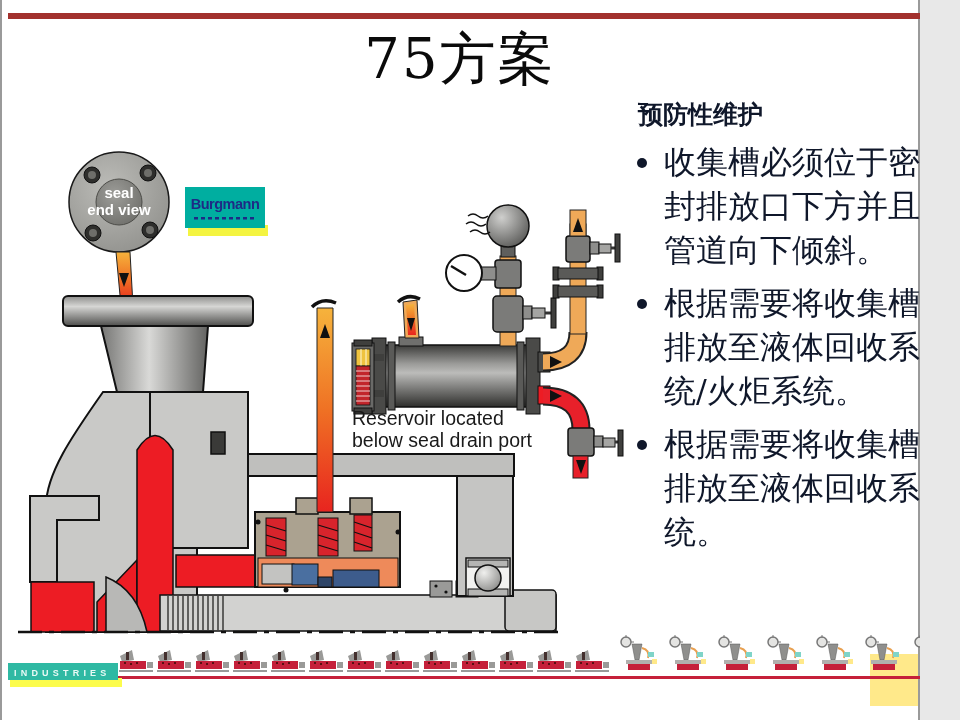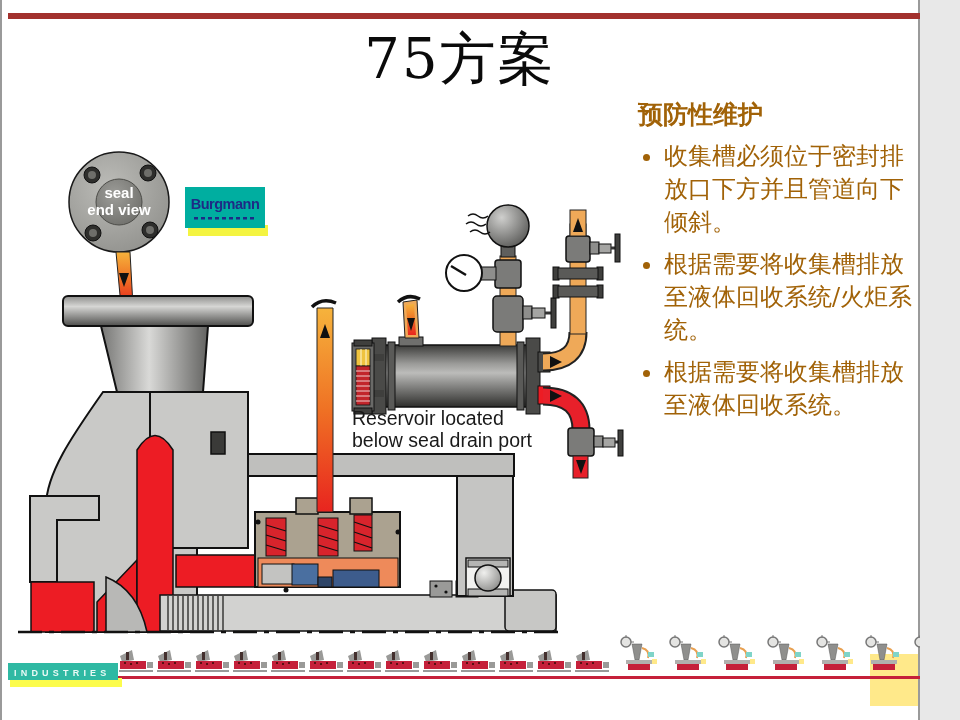--- a/index.html
+++ b/index.html
@@ -4,25 +4,25 @@
 <style>
   html,body{margin:0;padding:0;background:#e8e8e8;}
   .slide{position:relative;width:920px;height:720px;background:#ffffff;overflow:hidden;
          font-family:"Liberation Sans",sans-serif;}
   .edge{position:absolute;top:0;width:2px;height:720px;background:#9a9a9a;}
   .edge.left{left:0;} .edge.right{right:0;}
   .top-rule{position:absolute;left:8px;top:13px;width:944px;height:6px;background:#A2312D;}
   .slide-title{position:absolute;left:0;right:0;top:22px;text-align:center;
     font-family:"DejaVu Serif","Liberation Serif",serif;font-size:56px;font-weight:500;
     color:#0a0a0a;letter-spacing:2px;}
-  .notes{position:absolute;left:638px;top:100px;width:318px;color:#a16207;
+  .notes{position:absolute;left:638px;top:100px;width:318px;color:#0f172a;
     font-family:"DejaVu Serif","Liberation Serif",serif;}
   .notes h2{margin:0;font-size:25px;font-weight:bold;line-height:1.2;}
   .notes ul{margin:10px 0 0 0;padding-left:26px;list-style:disc outside;}
-  .notes li{font-size:24px;line-height:1.375;margin-bottom:9px;width:256px;}
+  .notes li{font-size:32px;line-height:1.375;margin-bottom:9px;width:256px;}
   svg text{font-family:"Liberation Sans",sans-serif;}
   .diagram{position:absolute;left:0;top:140px;}
   .footerstrip{position:absolute;left:0;top:630px;}
 </style>
 </head>
 <body>
 
 <div class="slide">
   <div class="edge left"></div>
   <div class="edge right"></div>

